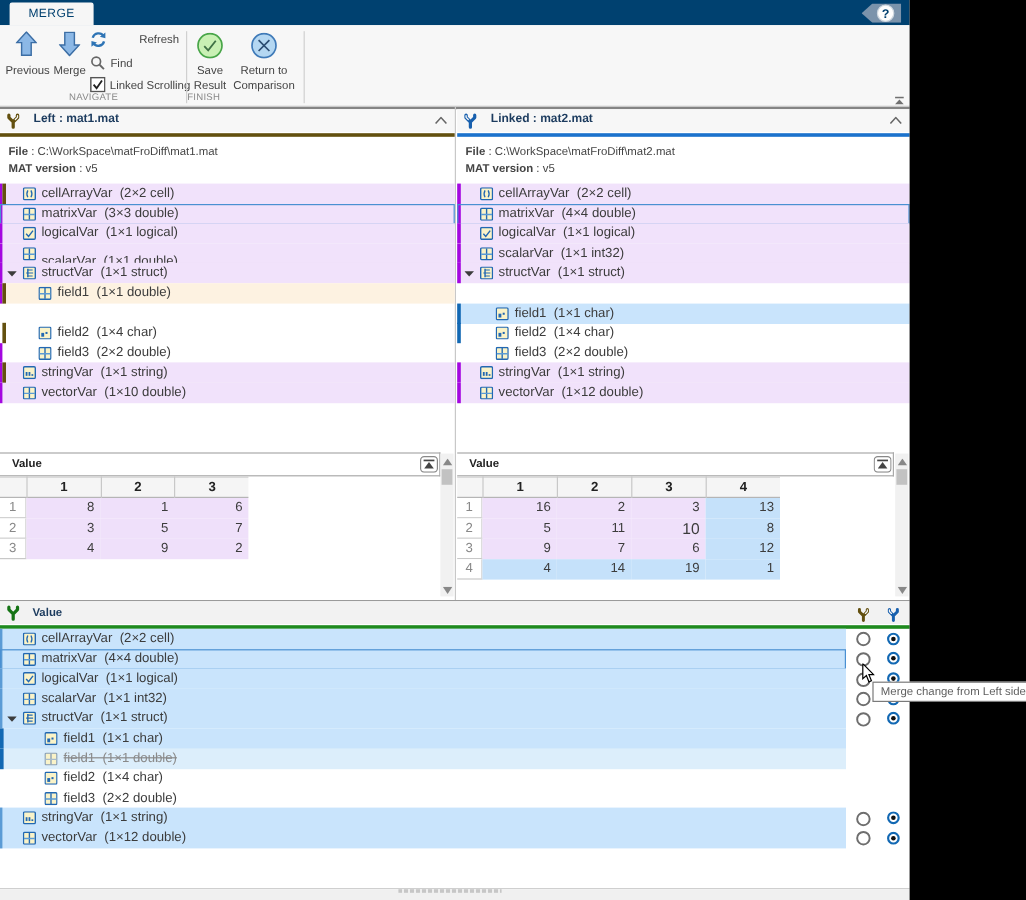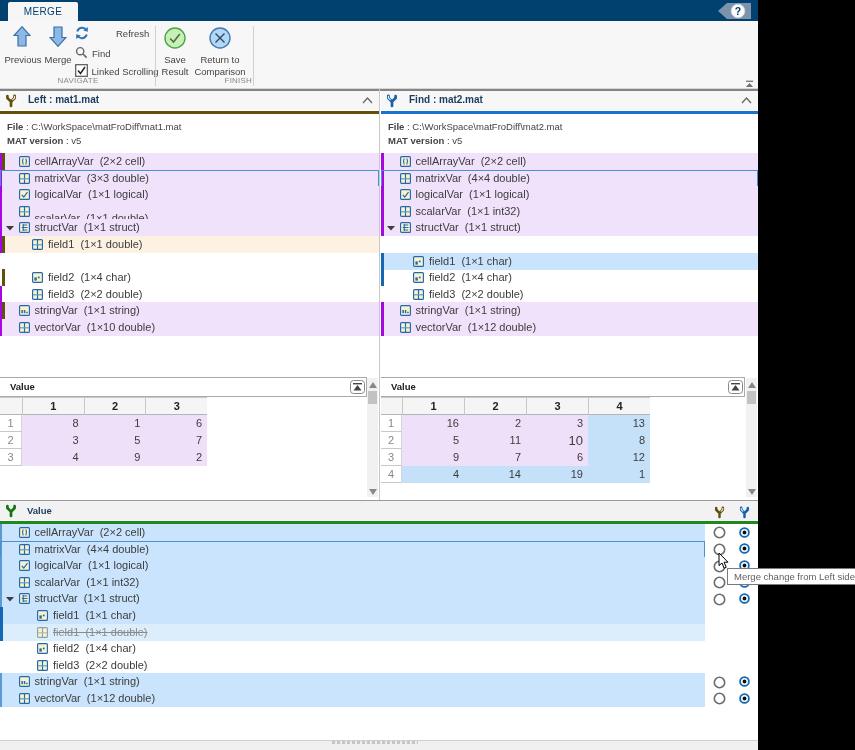--- a/index.html
+++ b/index.html
@@ -64,21 +64,21 @@
 <svg class="abs" style="left:209px;top:27px;" width="22" height="22" viewBox="0 0 22 22">
   <circle cx="11" cy="11" r="10" fill="#b4d7f2" stroke="#3f7ab8" stroke-width="1.4"></circle>
   <line x1="6.5" y1="6.5" x2="15.5" y2="15.5" stroke="#2c4d72" stroke-width="1.4"></line>
   <line x1="15.5" y1="6.5" x2="6.5" y2="15.5" stroke="#2c4d72" stroke-width="1.4"></line>
 </svg>
 <div class="abs" style="left:186px;top:54px;width:68px;text-align:center;font-size:9.5px;color:#444;line-height:11.5px;">Return to<br>Comparison</div>
 
 <div class="abs" style="left:253px;top:26px;width:1px;height:60px;background:#d0d0d0;"></div>
 
 <div class="abs" style="left:30px;top:75.5px;width:96px;text-align:center;font-size:8px;letter-spacing:0.2px;color:#8a8a8a;">NAVIGATE</div>
-<div class="abs" style="left:156px;top:75.5px;width:96px;text-align:right;font-size:8px;letter-spacing:0.2px;color:#8a8a8a;">FINISH</div>
+<div class="abs" style="left:156px;top:75.5px;width:96px;text-align:left;font-size:8px;letter-spacing:0.2px;color:#8a8a8a;">FINISH</div>
 
 <svg class="abs" style="left:744.5px;top:79.5px;" width="9" height="8.5" viewBox="0 0 10 8">
   <rect x="1" y="0" width="8" height="1.4" fill="#707070"></rect>
   <polygon points="5,2.5 9,7 1,7" fill="#707070"></polygon>
 </svg>
 
 <div class="abs" style="left:0;top:89.3px;width:758px;height:1.8px;background:#848484;"></div>
 <div class="abs" style="left:0;top:91px;width:379px;height:19px;background:#f7f7f7;"></div>
 <div class="abs" style="left:381px;top:91px;width:377px;height:19px;background:#f7f7f7;"></div>
 
@@ -90,21 +90,21 @@
 <div class="abs" style="left:28px;top:90px;height:36px;line-height:20px;font-size:10px;font-weight:bold;color:#1c3b5e;">Left : mat1.mat</div>
 <svg class="abs" style="left:362px;top:97px;" width="11" height="7" viewBox="0 0 11 7">
     <polyline points="1,6 5.5,1 10,6" fill="none" stroke="#666" stroke-width="1.3"></polyline>
   </svg>
 
 <svg class="abs" style="left:386px;top:94px;" width="12" height="14" viewBox="0 0 12 14">
   <path d="M9.6 2 L9.6 4 L6 7.6 L6 12" fill="none" stroke="#1860ae" stroke-width="2.7" stroke-linecap="round" stroke-linejoin="round"></path>
   <path d="M2.4 2 L2.4 4 L5.1 6.7" fill="none" stroke="#1860ae" stroke-width="2.9" stroke-linecap="round" stroke-linejoin="round"></path>
   <path d="M2.4 2.4 L2.4 3.8 L4.2 5.6" fill="none" stroke="#f7f7f7" stroke-width="1.1" stroke-linecap="round" stroke-linejoin="round"></path>
 </svg>
-<div class="abs" style="left:409px;top:90px;height:20px;line-height:20px;font-size:10px;font-weight:bold;color:#1c3b5e;">Find : mat2.mat</div>
+<div class="abs" style="left:409px;top:90px;height:20px;line-height:20px;font-size:10px;font-weight:bold;color:#1c3b5e;">Linked : mat2.mat</div>
 <svg class="abs" style="left:741px;top:97px;" width="11" height="7" viewBox="0 0 11 7">
     <polyline points="1,6 5.5,1 10,6" fill="none" stroke="#666" stroke-width="1.3"></polyline>
   </svg>
 
 <div class="abs" style="left:0;top:111px;width:379px;height:2.7px;background:#63500f;"></div>
 <div class="abs" style="left:381px;top:111px;width:377px;height:2.7px;background:#1b72cc;"></div>
 
 <div class="abs" style="left:379px;top:89px;width:1px;height:412px;background:#c8c8c8;"></div>
 
 <div class="abs" style="left:7px;top:121px;font-size:9.5px;color:#444;"><b>File</b> : C:\WorkSpace\matFroDiff\mat1.mat</div>

